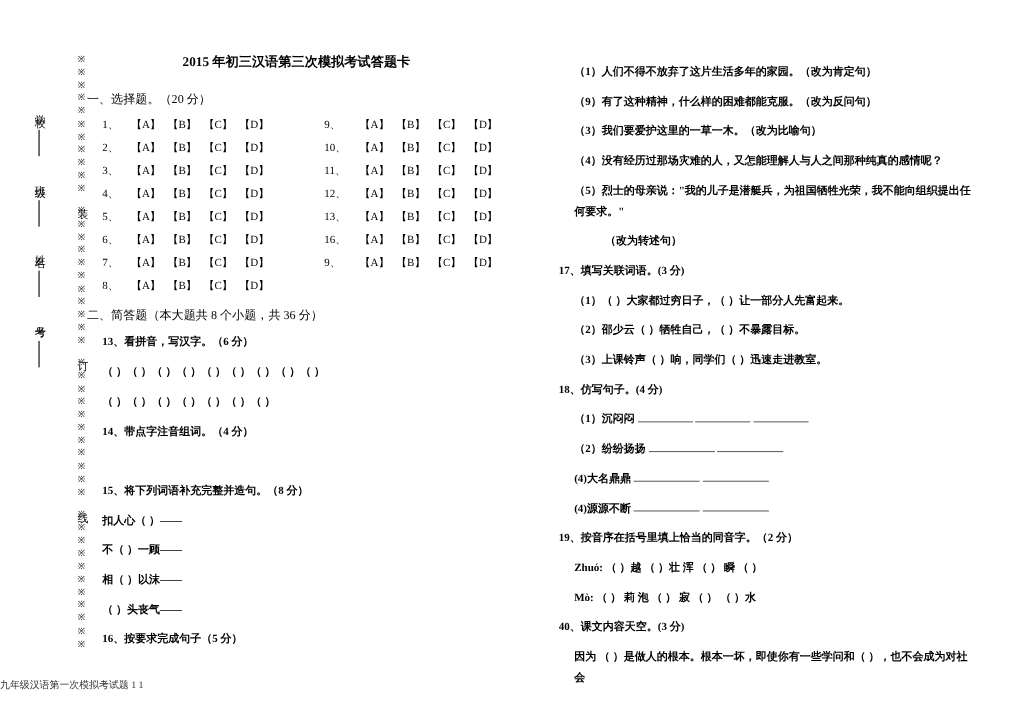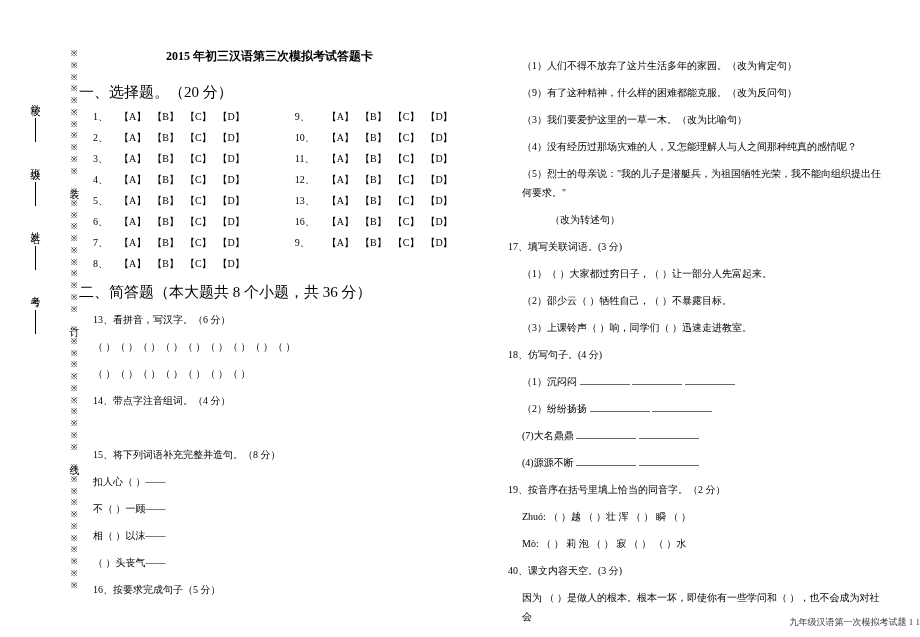--- a/index.html
+++ b/index.html
@@ -59,43 +59,44 @@
       display: flex;
       gap: 48px;
     }
     .col { flex: 1; }
     .title {
       text-align: center;
       font-weight: bold;
       font-size: 12px;
       margin-bottom: 18px;
     }
-    .sect { font-size: 15px; margin: 7px 0 8px; }
+    .sect { font-size: 11px; margin: 7px 0 8px; }
     .mc-line {
       display: flex;
       gap: 4px;
       padding-left: 14px;
       font-size: 10px;
       margin-bottom: 7px;
     }
     .mc-line .num { width: 22px; }
     .mc-line .num2 { width: 28px; }
     .bracket { margin-right: 2px; }
     .q-text {
       font-size: 10px;
       margin: 8px 2px 8px 14px;
       line-height: 1.9;
+      font-weight: bold;
     }
     .line { border-bottom: 1px solid #666; display: inline-block; height: 12px; }
     .footer {
       position: absolute;
       left: 0;
       bottom: 8px;
       width: 100%;
-      text-align: right;
+      text-align: left;
       font-size: 9px;
       color: #333;
     }
   </style>
 </head>
 <body>
 
 <div class="left-margin">
   <span class="vlabel">学校</span>
   <span class="line" style="width:1px;height:24px;border-bottom:none;border-left:1px solid #000;"></span>
@@ -285,21 +286,21 @@
     <div class="q-text" style="padding-left:28px">（改为转述句）</div>
 
     <div class="q-text" style="margin-left:0">17、填写关联词语。(3 分)</div>
     <div class="q-text">（1）（          ）大家都过穷日子，（          ）让一部分人先富起来。</div>
     <div class="q-text">（2）邵少云（          ）牺牲自己，（          ）不暴露目标。</div>
     <div class="q-text">（3）上课铃声（          ）响，同学们（          ）迅速走进教室。</div>
 
     <div class="q-text" style="margin-left:0">18、仿写句子。(4 分)</div>
     <div class="q-text"><span>（1）沉闷闷</span>  <span class="line" style="width:50px"></span>  <span class="line" style="width:50px"></span>  <span class="line" style="width:50px"></span></div>
     <div class="q-text"><span>（2）纷纷扬扬</span>  <span class="line" style="width:60px"></span>  <span class="line" style="width:60px"></span></div>
-    <div class="q-text"><span>(7)大名鼎鼎</span>  <span class="line" style="width:60px"></span>  <span class="line" style="width:60px"></span></div>
+    <div class="q-text"><span>(4)大名鼎鼎</span>  <span class="line" style="width:60px"></span>  <span class="line" style="width:60px"></span></div>
     <div class="q-text"><span>(4)源源不断</span>  <span class="line" style="width:60px"></span>  <span class="line" style="width:60px"></span></div>
 
     <div class="q-text" style="margin-left:0">19、按音序在括号里填上恰当的同音字。（2 分）</div>
     <div class="q-text">Zhuó:    （    ）越    （    ）壮     浑   （    ）  瞬  （    ）</div>
     <div class="q-text">Mò:      （    ）     莉  泡   （    ）    寂  （    ）    （    ）水</div>
 
     <div class="q-text" style="margin-left:0">40、课文内容天空。(3 分)</div>
     <div class="q-text">因为 （          ）是做人的根本。根本一坏，即使你有一些学问和（          ），也不会成为对社会</div>
 
   </div>

